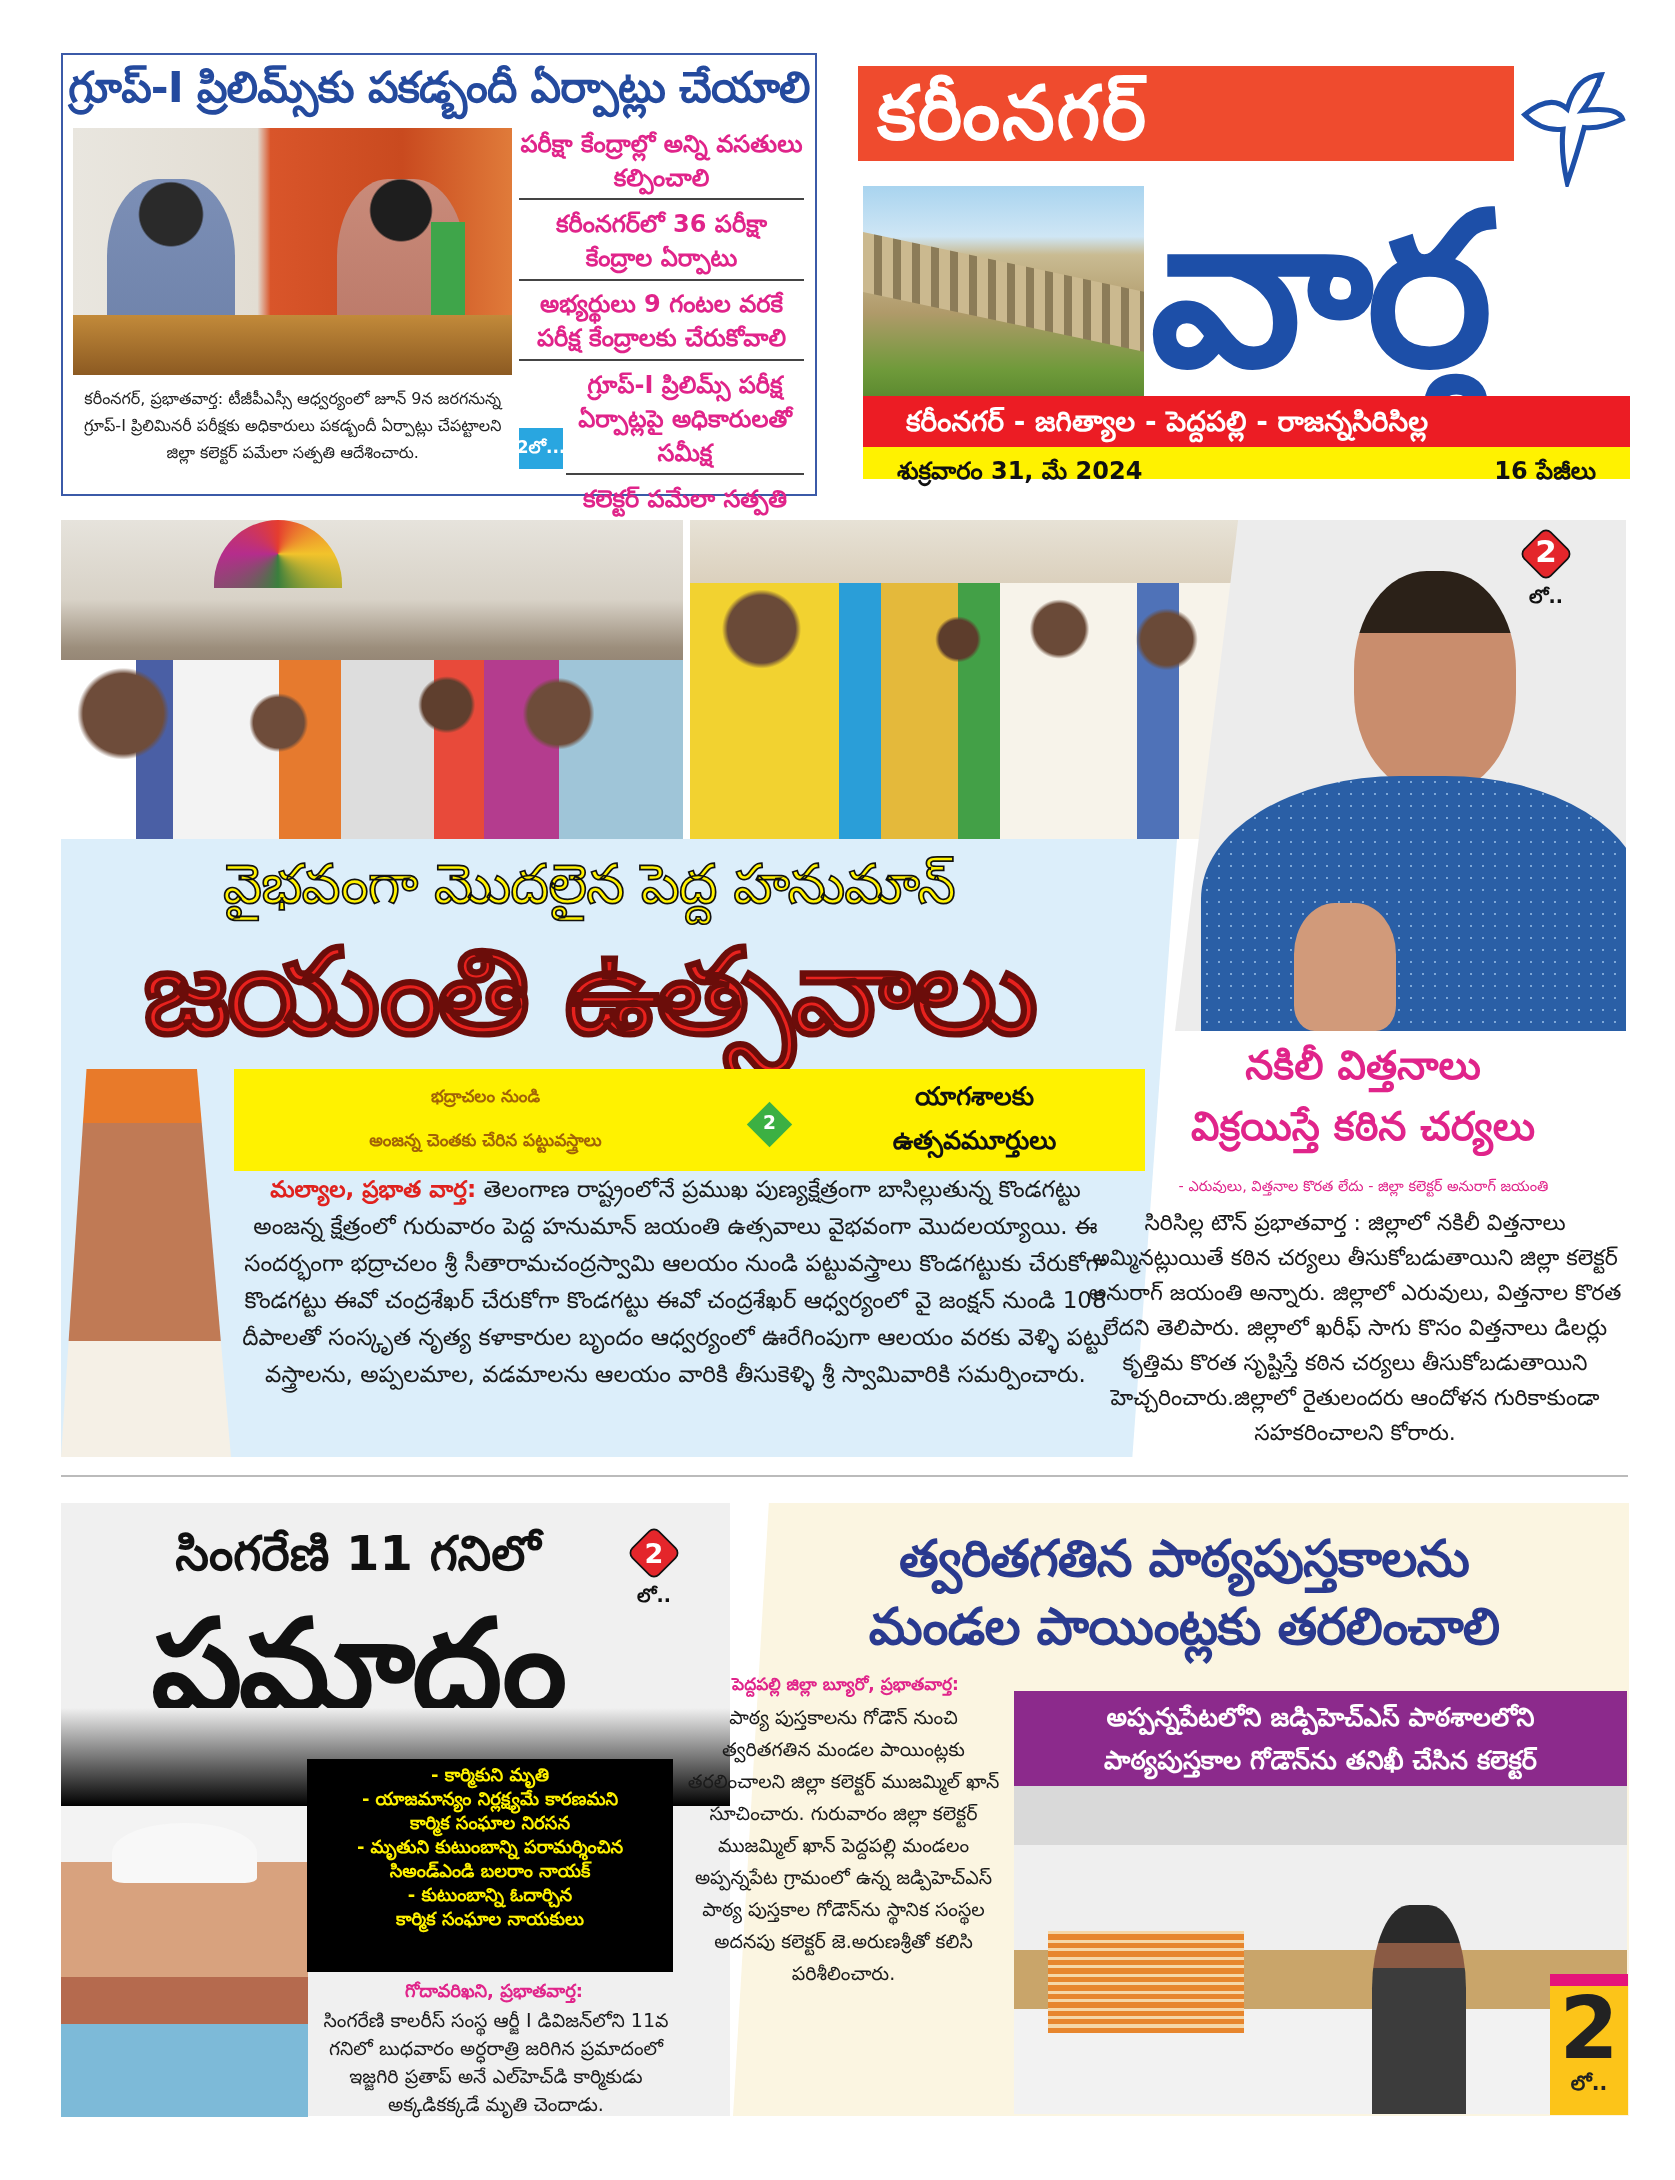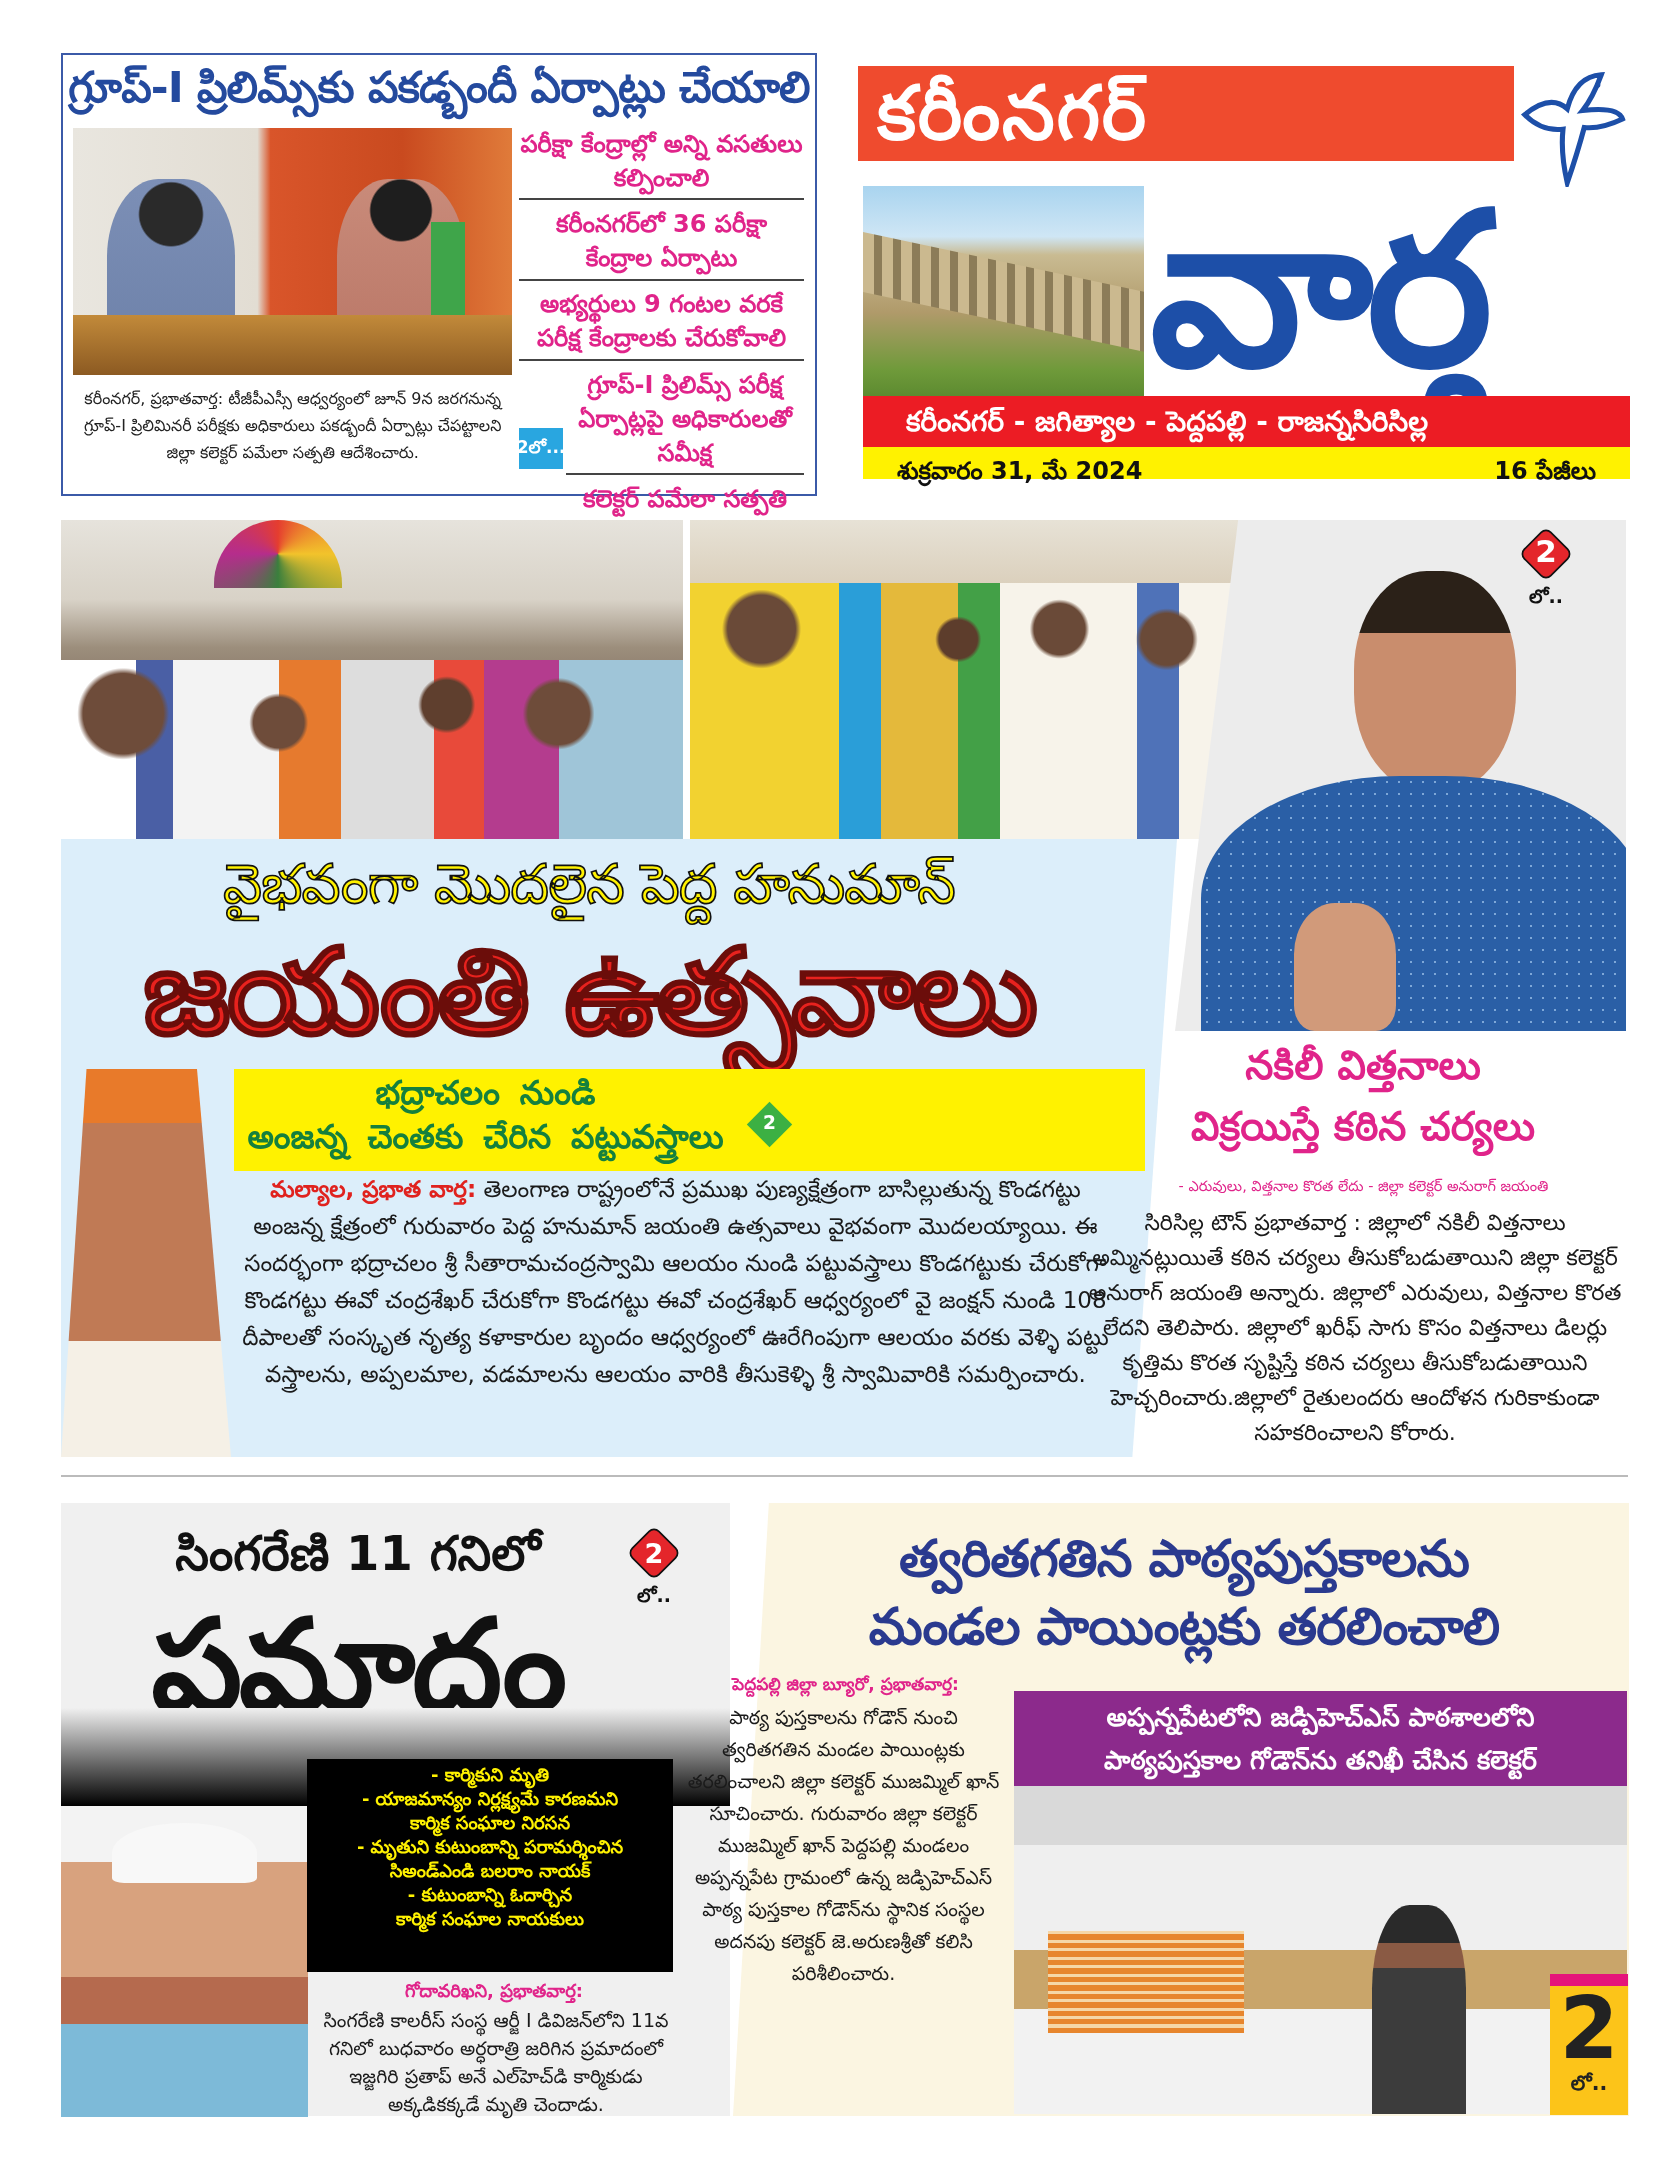--- a/index.html
+++ b/index.html
@@ -44,21 +44,21 @@
   .photo3 .head { position:absolute; left:179px; top:51px; width:162px; height:221px; background: linear-gradient(#2b2118 0 28%, #c98d6d 28% 100%); border-radius: 45% 45% 45% 45%; }
   .photo3 .hand { position:absolute; left:119px; top:383px; width:102px; height:128px; background:#d19a7a; border-radius: 40% 40% 20% 20%; }
   .badge-2 { width: 56px; height: 56px; }
   .badge-lo { font-size: 19px; font-weight: bold; color: #111; }
 
   
   .main-bg { left: 61px; top: 839px; width: 1116px; height: 618px; background: #dceefa; clip-path: polygon(0 0, 100% 0, 96% 100%, 0 100%); }
   .main-kicker { left: 61px; top: 852px; width: 1056px; text-align: center; font-size: 55px; font-weight: normal; color: #fff200; -webkit-text-stroke: 1.7px #111; letter-spacing: -0.9px; }
   .main-head { left: 61px; top: 924px; width: 1056px; text-align: center; font-size: 119px; font-weight: bold; color: #e8221e; -webkit-text-stroke: 2.6px #6b0d0a; letter-spacing: -3.4px; line-height: 136px; }
   .main-yellow { left: 234px; top: 1069px; width: 911px; height: 102px; background: #fff200; }
-  .main-yl { position:absolute; left: 0; top: 5.1px; width: 503px; text-align:center; font-size: 33px; font-weight: bold; line-height: 44px; color: #15803d; font-family: Liberation Mono, monospace; }
+  .main-yl { position:absolute; left: 0; top: 5.1px; width: 503px; text-align:center; font-size: 17px; font-weight: bold; line-height: 44px; color: #a16207; }
   .main-yr { position:absolute; right: 8.5px; top: 5.1px; width: 324px; text-align:center; font-size: 25.6px; font-weight: bold; line-height: 44px; color: #111; }
   .main-gbadge { position:absolute; left: 511px; top: 31px; width: 49px; height: 49px; }
   .main-boy { left: 61px; top: 1069px; width: 170px; height: 388px; background: linear-gradient(#e87a2a 0 14%, #c07a55 14% 70%, #f5f0e6 70% 100%); clip-path: polygon(15% 0, 80% 0, 100% 100%, 0 100%); }
   .main-body { left: 237px; top: 1171px; width: 877px; text-align: center; font-size: 23px; line-height: 37px; color: #1a1a1a; }
   .main-body .dateline { color: #e0221e; font-weight: bold; }
 
   
   .r-head { left: 1099px; top: 1035px; width: 528px; text-align: center; font-size: 40px; font-weight: bold; color: #e0248a; line-height: 61px; }
   .r-sub { left: 1095px; top: 1178px; width: 537px; text-align: center; font-size: 14.5px; color: #e0248a; }
   .r-body { left: 1078px; top: 1205px; width: 554px; text-align: center; font-size: 22px; line-height: 35px; color: #1a1a1a; }
@@ -154,20 +154,24 @@
 <div class="abs main-boy"></div>
 <div class="abs main-yellow">
   <div class="main-yl">
     <div>భద్రాచలం నుండి</div>
     <div>అంజన్న చెంతకు చేరిన పట్టువస్త్రాలు</div>
   </div>
   <svg class="main-gbadge" viewBox="0 0 58 58">
     <rect x="10" y="10" width="38" height="38" transform="rotate(45 29 29)" fill="#3cb043"></rect>
     <text x="29" y="34" text-anchor="middle" font-size="22" font-weight="bold" fill="#fff" font-family="DejaVu Sans, sans-serif">2</text>
   </svg>
+  <div class="main-yr">
+    <div>యాగశాలకు</div>
+    <div>ఉత్సవమూర్తులు</div>
+  </div>
 </div>
 <div class="abs main-body">
   <span class="dateline">మల్యాల, ప్రభాత వార్త:</span><span> తెలంగాణ రాష్ట్రంలోనే ప్రముఖ పుణ్యక్షేత్రంగా బాసిల్లుతున్న కొండగట్టు అంజన్న క్షేత్రంలో గురువారం పెద్ద హనుమాన్ జయంతి ఉత్సవాలు వైభవంగా మొదలయ్యాయి. ఈ సందర్భంగా భద్రాచలం శ్రీ సీతారామచంద్రస్వామి ఆలయం నుండి పట్టువస్త్రాలు కొండగట్టుకు చేరుకోగా కొండగట్టు ఈవో చంద్రశేఖర్ చేరుకోగా కొండగట్టు ఈవో చంద్రశేఖర్ ఆధ్వర్యంలో వై జంక్షన్ నుండి 108 దీపాలతో సంస్కృత నృత్య కళాకారుల బృందం ఆధ్వర్యంలో ఊరేగింపుగా ఆలయం వరకు వెళ్ళి పట్టు వస్త్రాలను, అప్పలమాల, వడమాలను ఆలయం వారికి తీసుకెళ్ళి శ్రీ స్వామివారికి సమర్పించారు.</span>
 </div>
 
 <div class="abs r-head">
   <div>నకిలీ విత్తనాలు</div>
   <div>విక్రయిస్తే కఠిన చర్యలు</div>
 </div>
 <div class="abs r-sub">- ఎరువులు, విత్తనాల కొరత లేదు   - జిల్లా కలెక్టర్ అనురాగ్ జయంతి</div>

